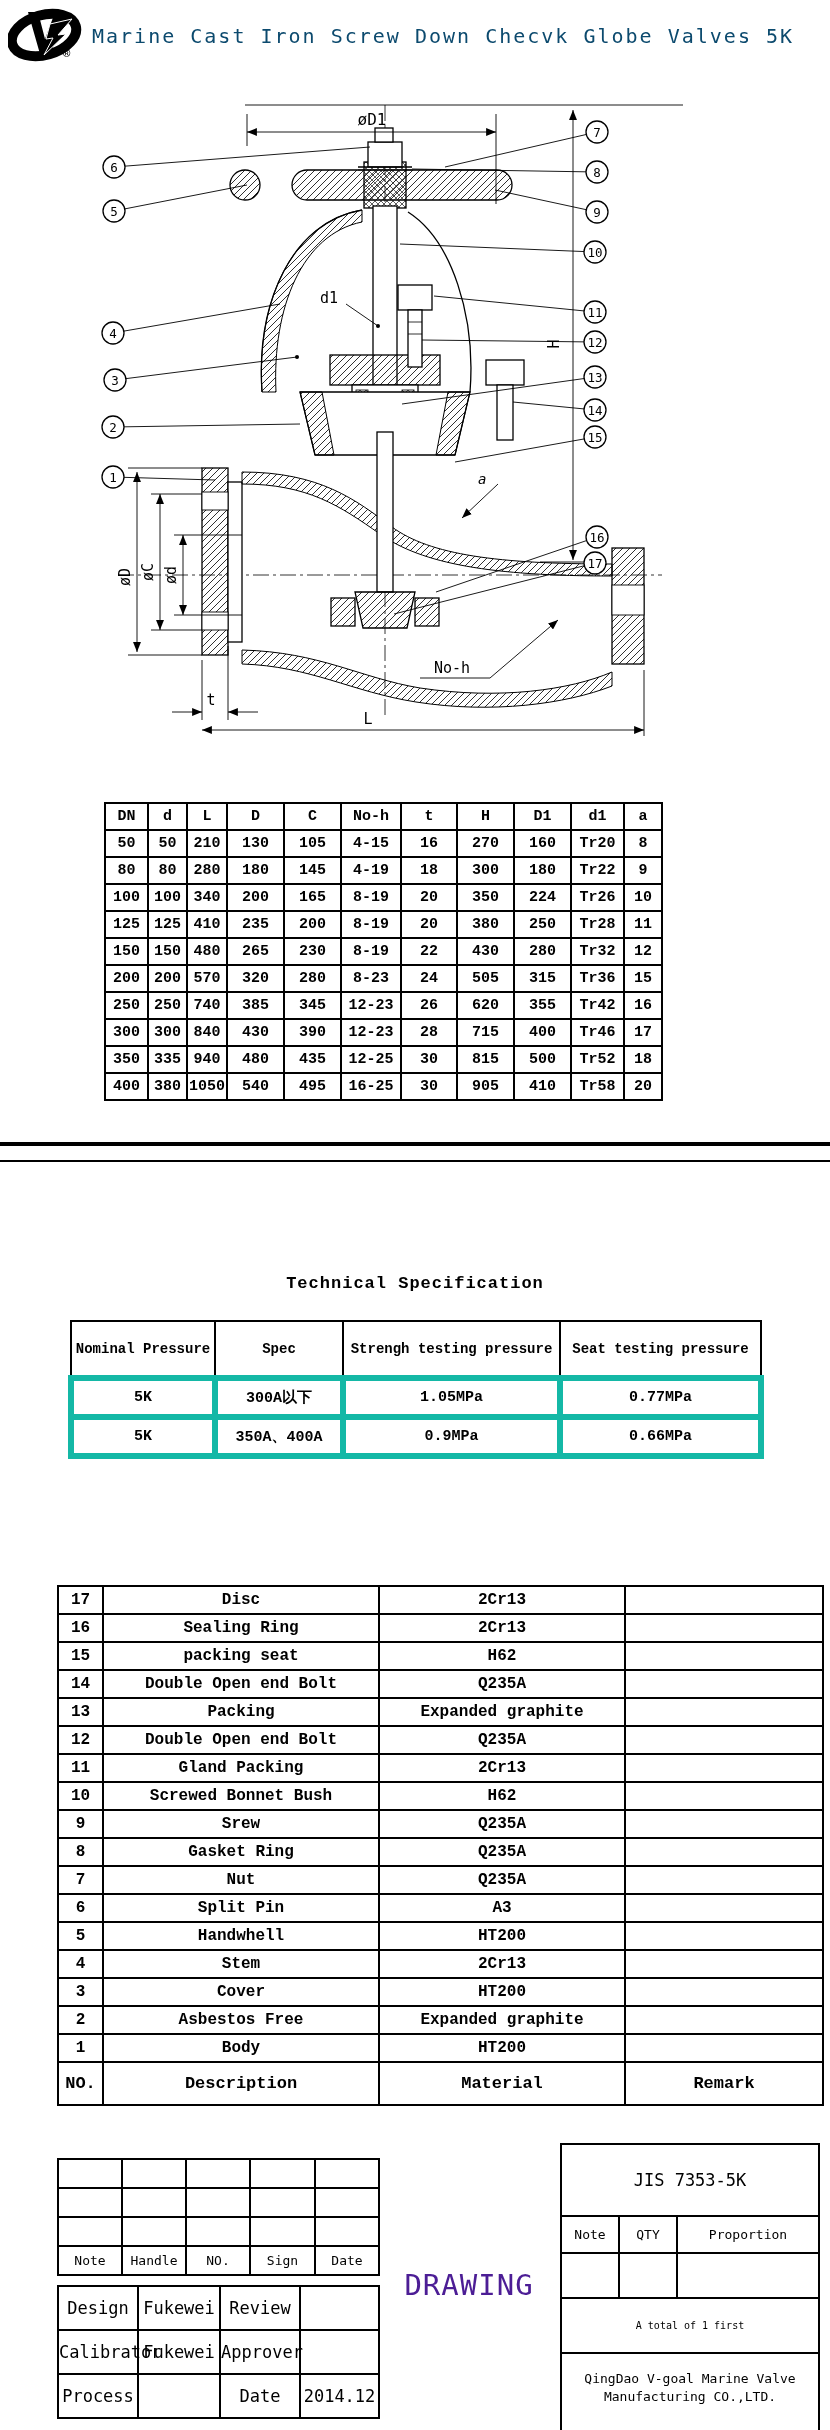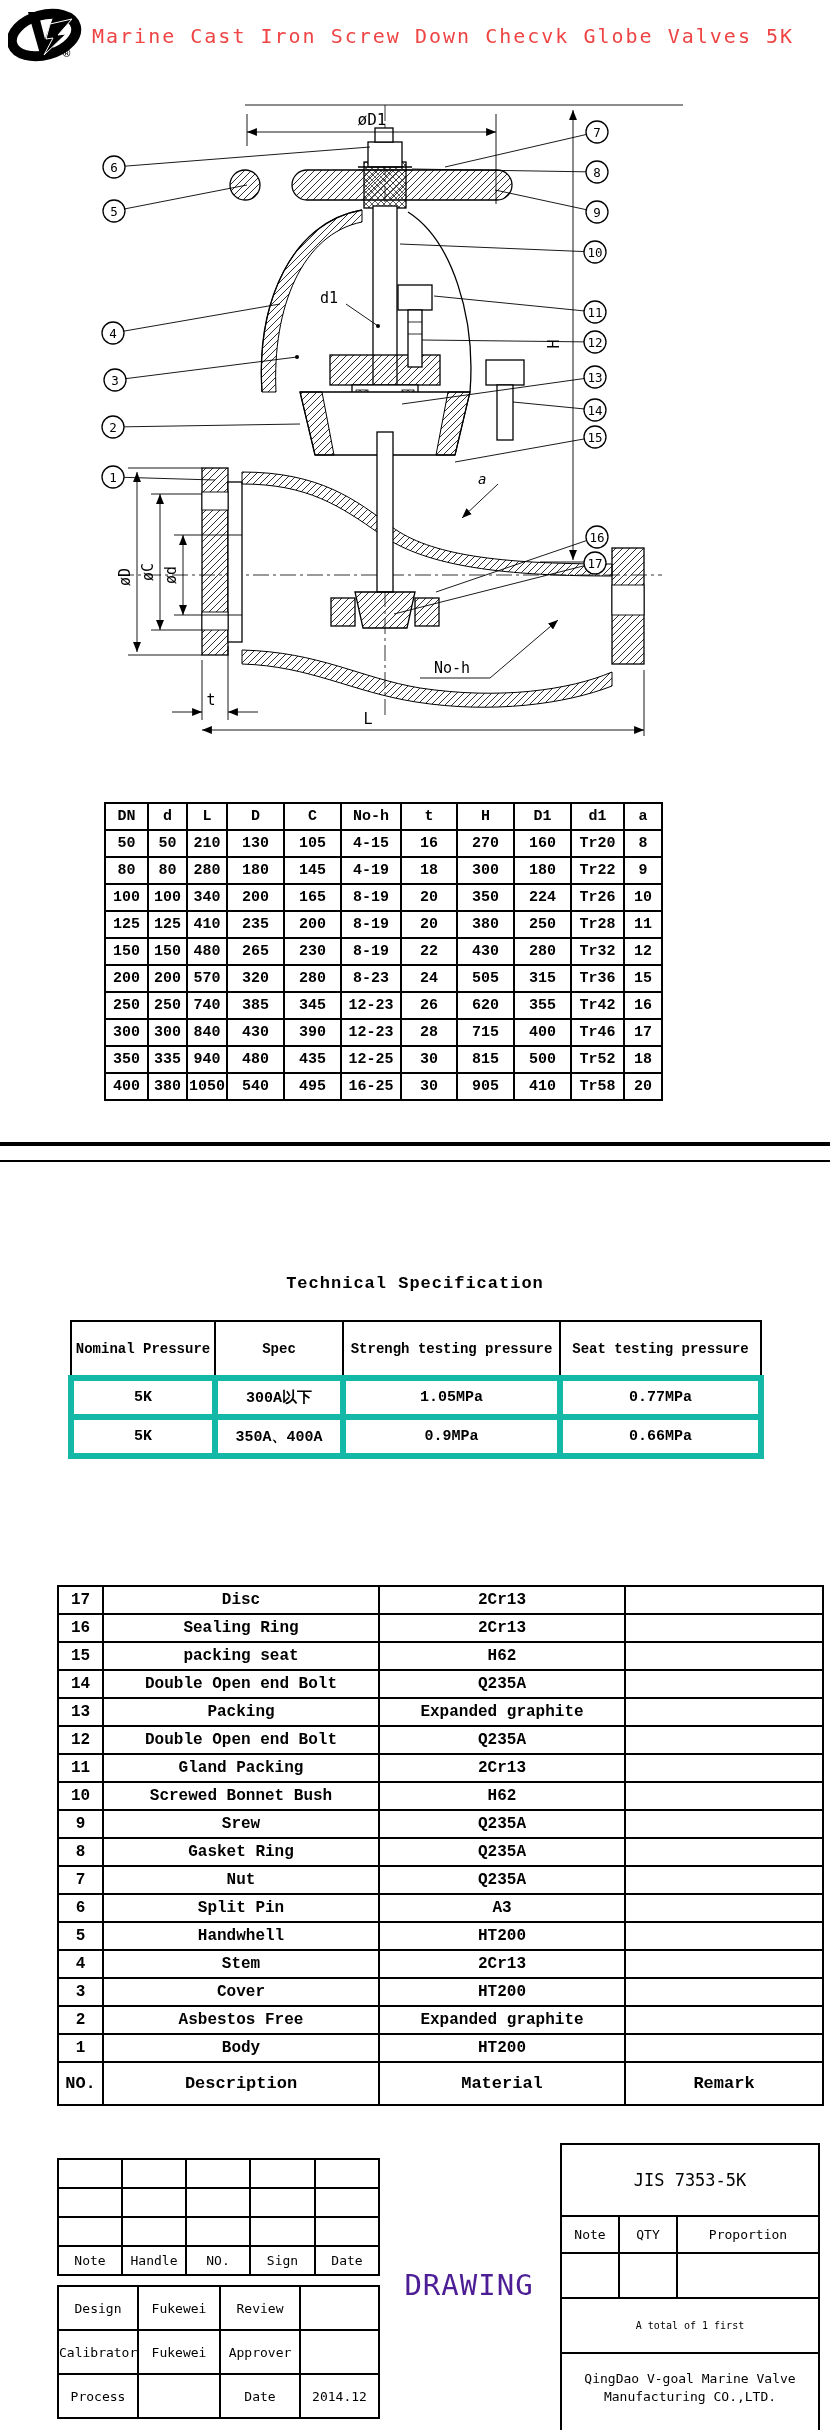--- a/index.html
+++ b/index.html
@@ -1,20 +1,20 @@
 <!DOCTYPE html>
 <html><head>
 <meta charset="utf-8">
 <style>
   html,body{margin:0;padding:0;background:#fff;}
   .page{position:relative;width:830px;height:2430px;background:#fff;color:#000;
         font-family:"DejaVu Sans Mono",monospace;overflow:hidden;}
   .abs{position:absolute;}
   
-  .brand-title{left:92px;top:24px;font-size:20px;letter-spacing:2px;color:#ef4444;white-space:nowrap;}
+  .brand-title{left:92px;top:24px;font-size:20px;letter-spacing:2px;color:#0c4a6e;white-space:nowrap;}
   .reg{left:63px;top:47px;font-size:12px;color:#000;}
   
   table{border-collapse:collapse;table-layout:fixed;}
   .dimtab{left:104px;top:802px;width:557px;}
   .dimtab th,.dimtab td{border:2px solid #000;font:bold 15px "Liberation Mono",monospace;
         text-align:center;vertical-align:middle;height:25px;padding:0;overflow:hidden;}
   .rule1{left:0;top:1142px;width:830px;height:4px;background:#000;}
   .rule2{left:0;top:1160px;width:830px;height:2px;background:#000;}
   .spec-title{left:0;top:1274px;width:830px;text-align:center;
         font:bold 17px "Liberation Mono",monospace;letter-spacing:1px;}
@@ -24,21 +24,21 @@
         text-align:center;padding:0;}
   .partstab{left:57px;top:1585px;width:765px;}
   .partstab td{border:2px solid #000;font:bold 16px "Liberation Mono",monospace;
         text-align:center;height:26px;padding:0;overflow:hidden;}
   .partstab tr.pfoot td{height:41px;font:bold 17px "Liberation Mono",monospace;}
   
   .tb-small{font-size:13px;font-family:"DejaVu Sans Mono",monospace;}
   .tbA{left:57px;top:2158px;width:321px;}
   .tbA td{border:2px solid #000;height:27px;font-size:13px;text-align:center;padding:0;}
   .tbB{left:57px;top:2285px;width:321px;}
-  .tbB td{border:2px solid #000;height:42px;font-size:13px;text-align:center;padding:0;}
+  .tbB td{border:2px solid #000;height:42px;font-size:17px;text-align:center;padding:0;}
   .drawing-label{left:378px;top:2268px;width:182px;text-align:center;font-size:29px;
         letter-spacing:1px;color:#4c1d95;}
   .rb{left:560px;top:2143px;width:260px;height:342px;border:2px solid #000;box-sizing:border-box;}
   .rb-row{box-sizing:border-box;border-bottom:2px solid #000;display:flex;align-items:center;}
   .rb-jis{height:72px;justify-content:center;font-size:17px;}
   .rb-hdr{height:37px;}
   .rb-hdr .c1,.rb-hdr .c2{width:58px;text-align:center;border-right:2px solid #000;height:100%;
         display:flex;align-items:center;justify-content:center;box-sizing:border-box;}
   .rb-hdr .c3{flex:1;text-align:center;}
   .rb-empty{height:45px;}

